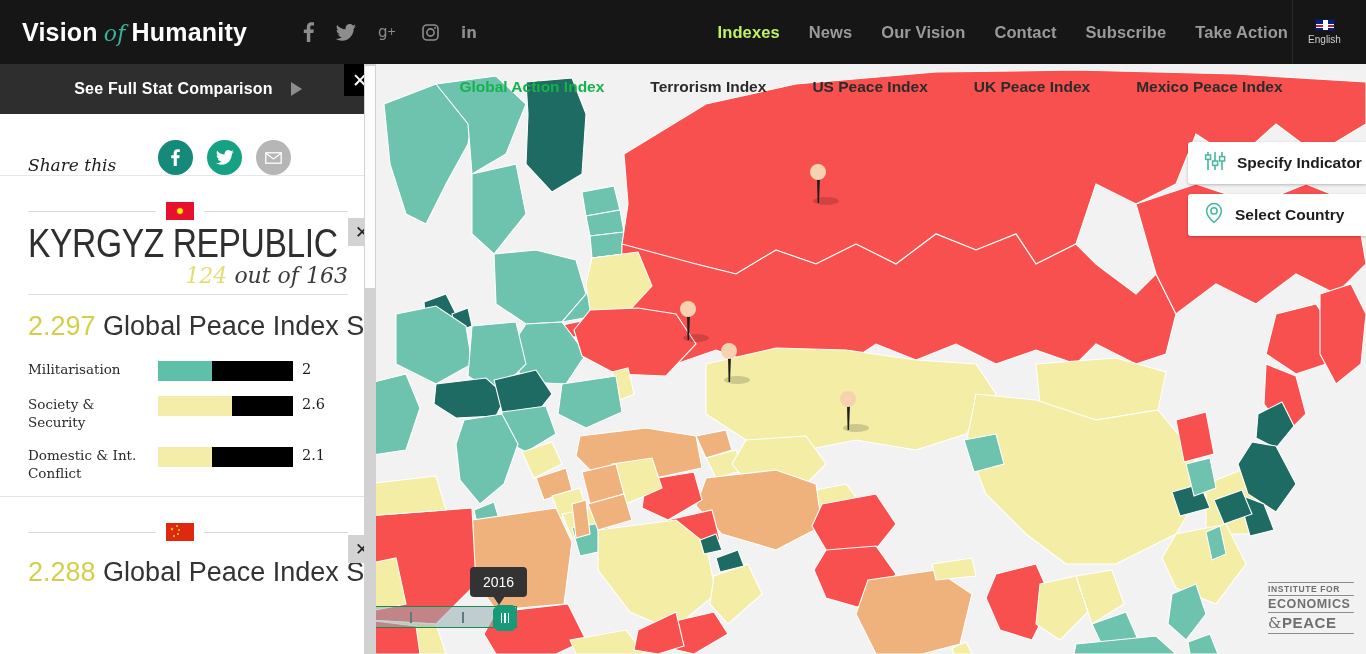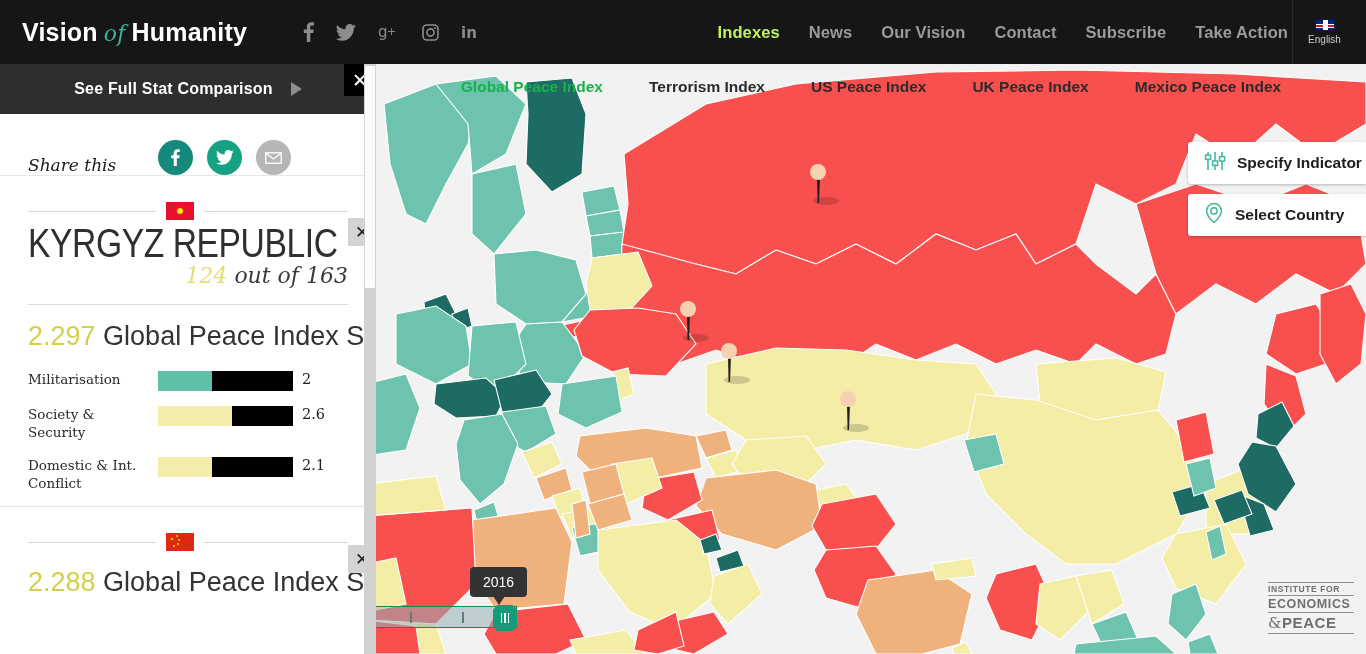--- a/index.html
+++ b/index.html
@@ -200,21 +200,21 @@
   .cname {
     font-size: 41px; color: #2f2f2f; letter-spacing: -.5px; line-height: 1.15;
     font-weight: 400; white-space: nowrap;
     font-stretch: condensed; transform: scaleX(.82); transform-origin: left center;
   }
   .crank {
     font-family: "DejaVu Serif", serif; font-style: italic; font-size: 22px; color: #3a3a3a;
     white-space: nowrap;
   }
   .crank b { color: #e2de72; font-weight: 400; }
-  .cname-wrap { padding-bottom: 16px; border-bottom: 1px solid #dcdcdc; }
+  .cname-wrap { padding-bottom: 6px; border-bottom: 1px solid #dcdcdc; }
   .cname-wrap.stacked .cname-row { display: block; }
   .cname-wrap.stacked .crank { display: block; text-align: right; margin-top: -4px; }
 
   .cscore {
     margin-top: 16px; font-size: 27px; color: #333; white-space: nowrap;
     font-weight: 400; font-stretch: condensed;
   }
   .cscore b { color: #d4cf4a; font-weight: 400; }
 
   .metrics { margin-top: 18px; }
@@ -412,21 +412,21 @@
         <g transform="translate(471,340)">
           <ellipse cx="9" cy="24" rx="13" ry="4" fill="rgba(0,0,0,.16)"></ellipse>
           <path d="M0,0 L3,0 L2,26 L0.6,26 Z" fill="#1f1f1f"></path>
           <circle cx="1" cy="-5" r="8" fill="#f6d2b0"></circle>
         </g>
       </g>
     </svg>
   </div>
 
   <div class="index-tabs">
-    <a class="active">Global Peace Index</a>
+    <a class="active">Global Action Index</a>
     <a>Terrorism Index</a>
     <a>US Peace Index</a>
     <a>UK Peace Index</a>
     <a>Mexico Peace Index</a>
   </div>
 
   <div class="side-controls">
     <div class="ctrl-btn">
       <span>
         <svg width="22" height="22" viewBox="0 0 22 22">

